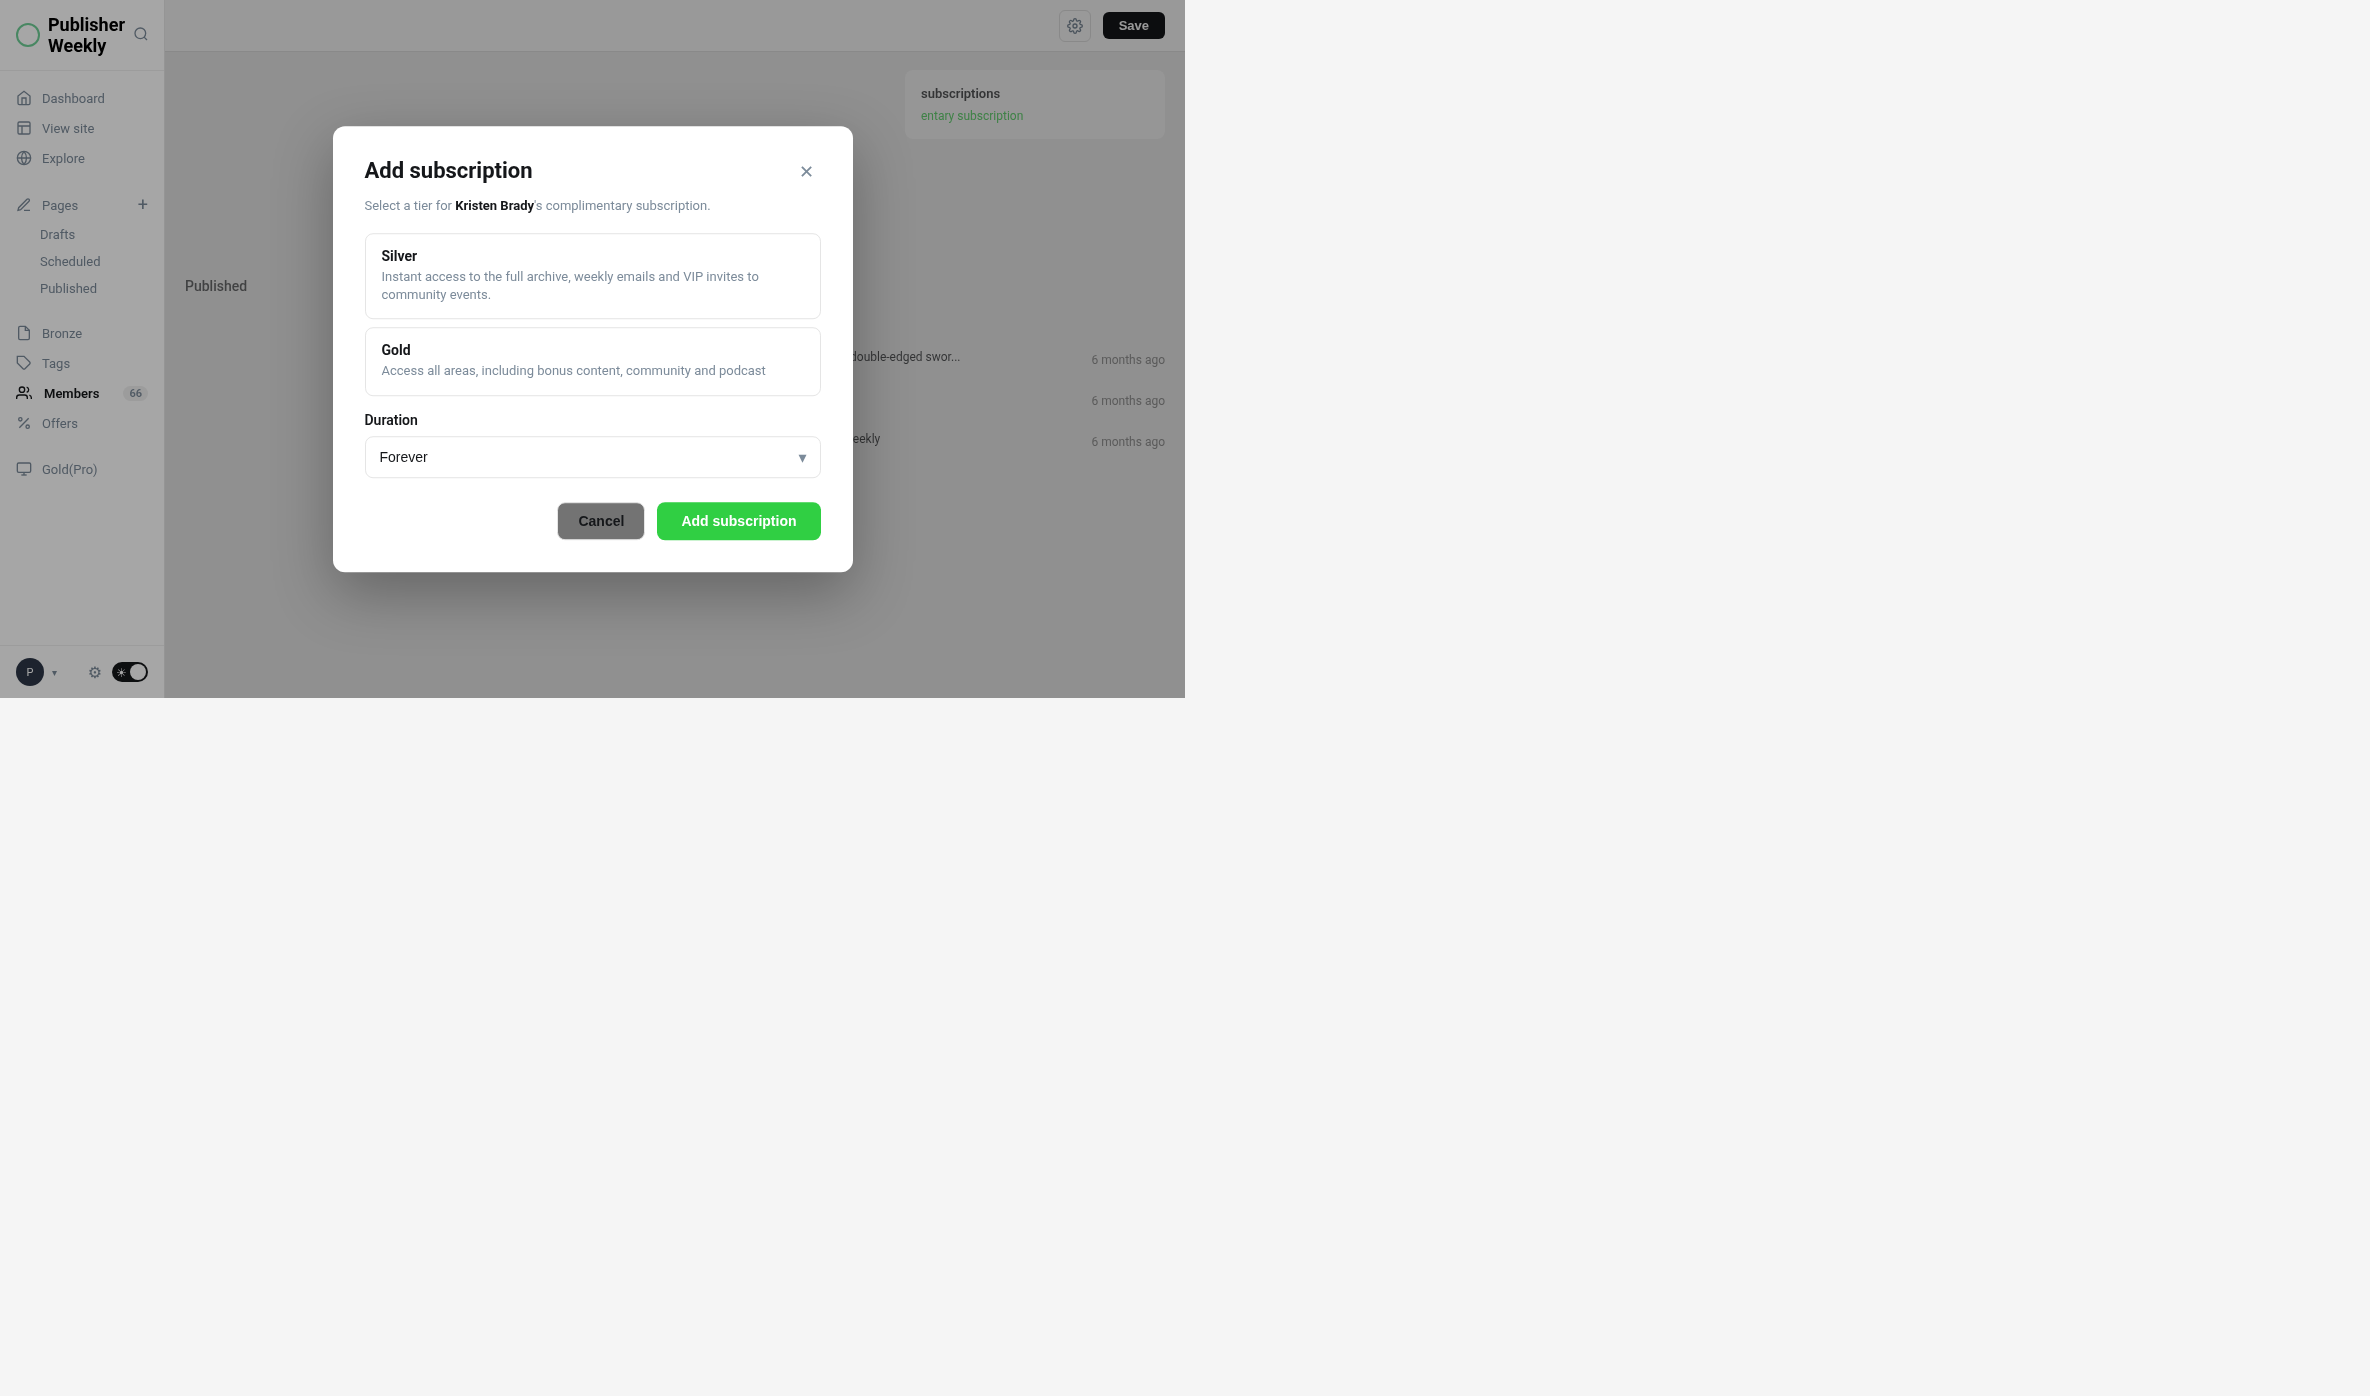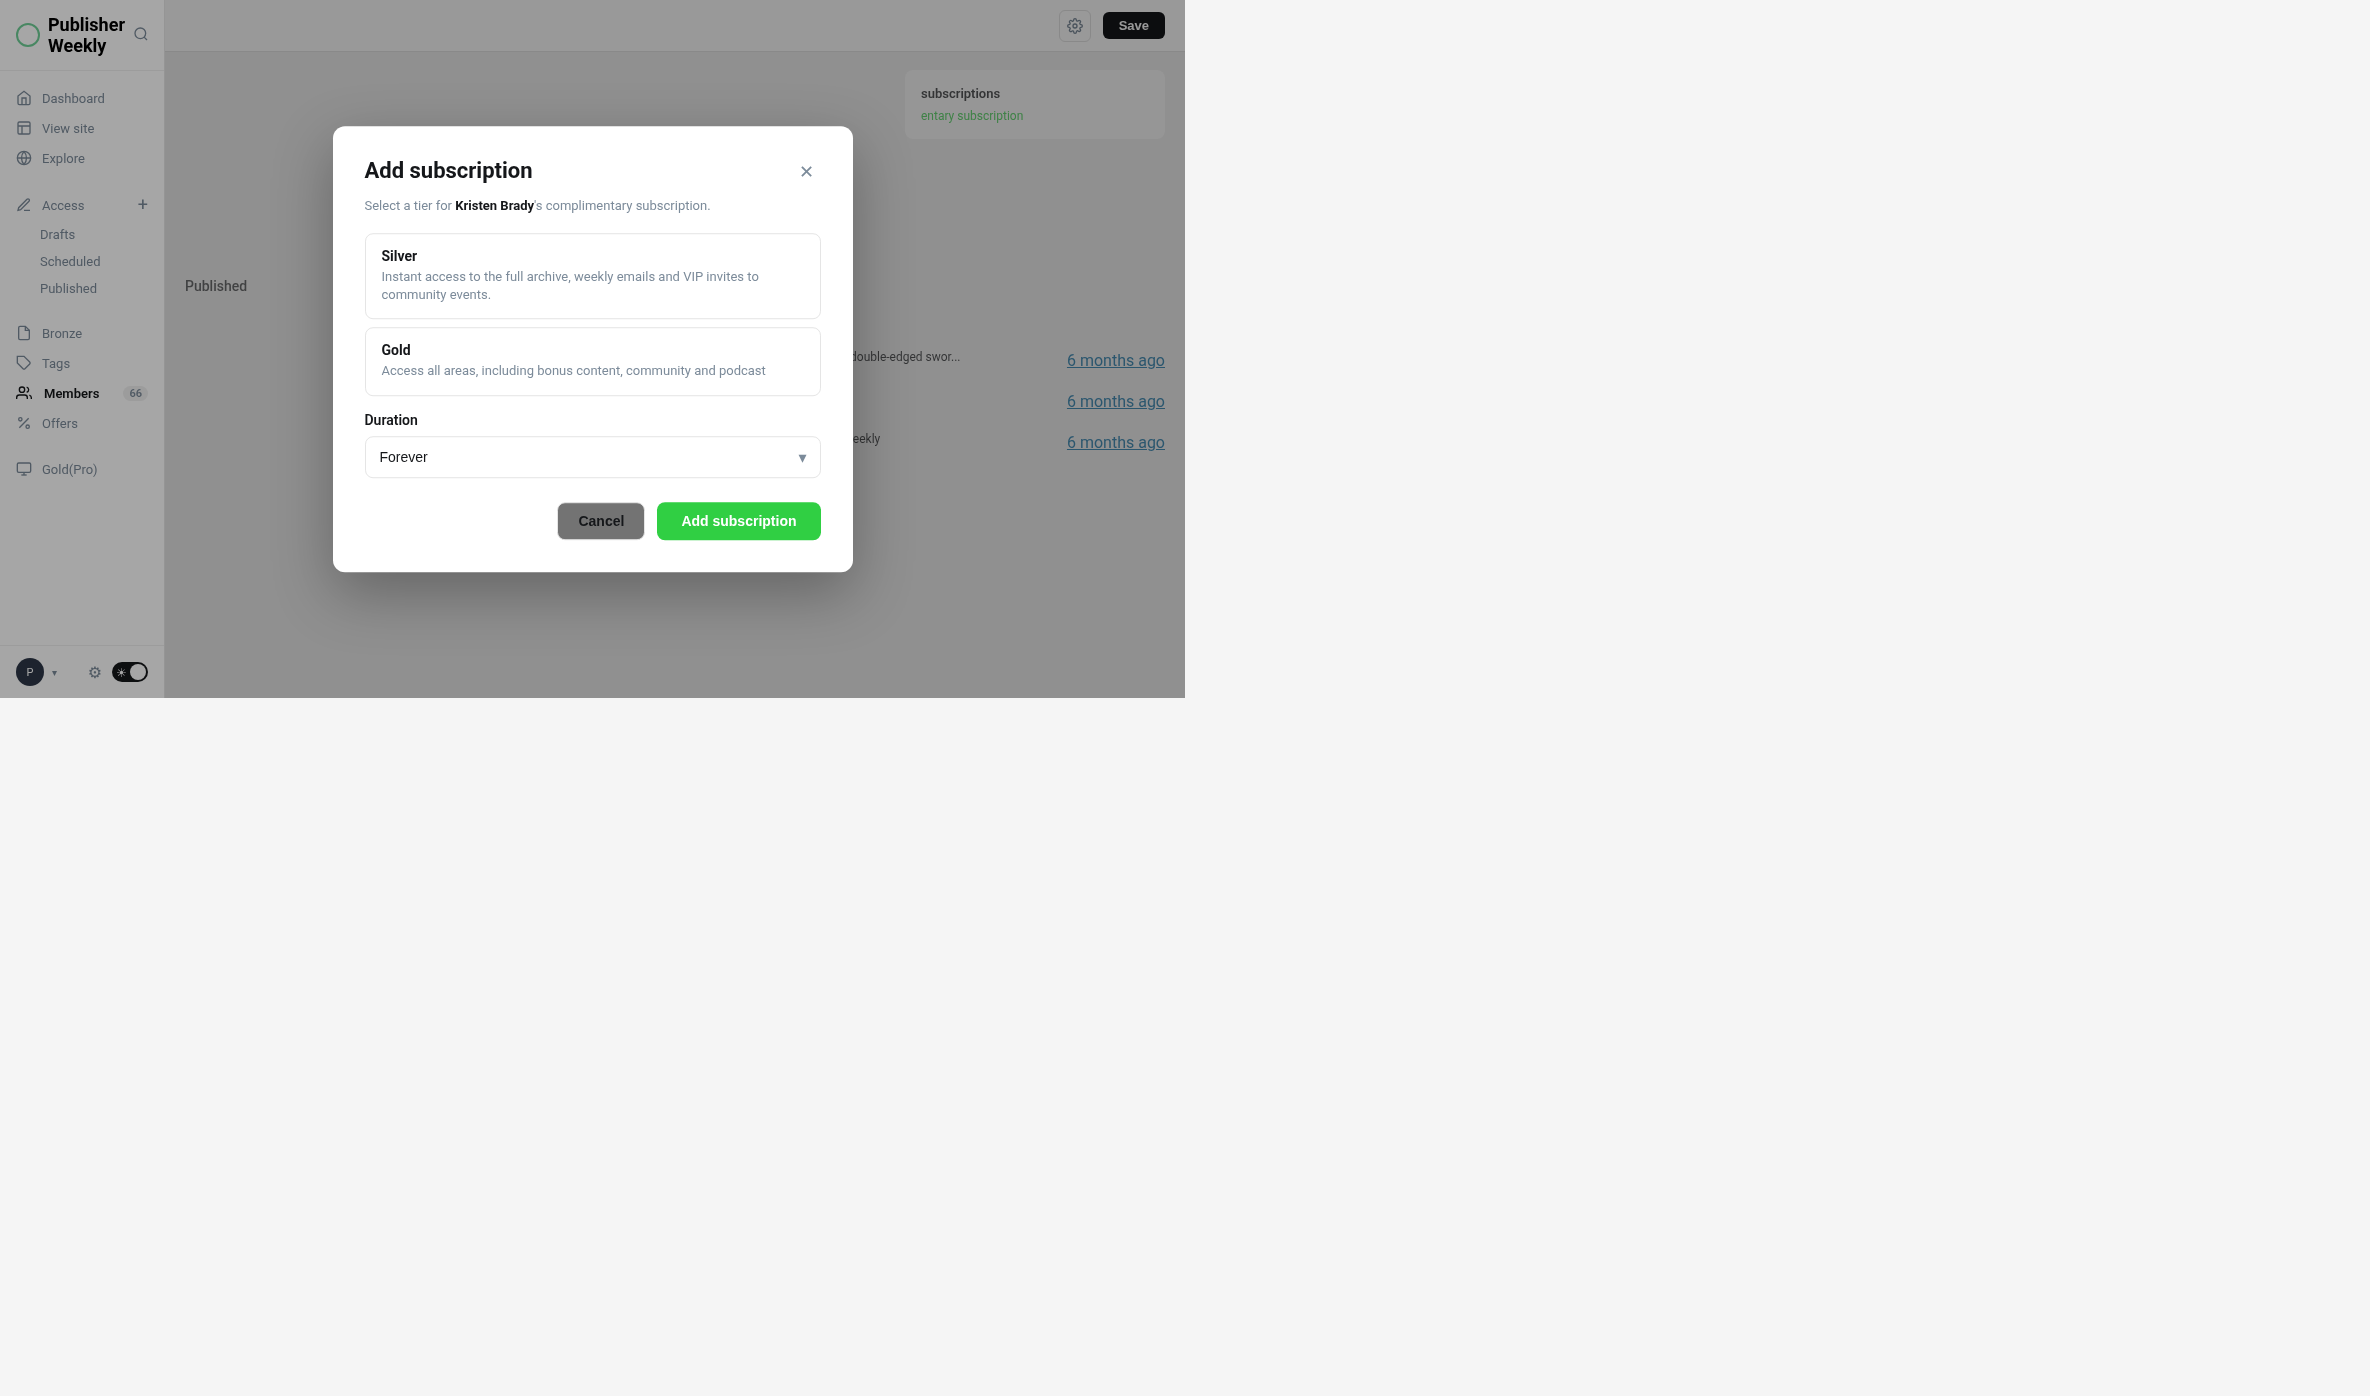--- a/index.html
+++ b/index.html
@@ -215,23 +215,22 @@
     .activity-icon {
       width: 20px; height: 20px;
       color: #7c8b9a;
       flex-shrink: 0;
     }
     .activity-text {
       font-size: 12px;
       color: #15171a;
     }
     .activity-time {
-      font-size: 16px;
-      color: #0369a1;
-      text-decoration: underline;
+      font-size: 12px;
+      color: #737373;
     }
 
     
     .overlay {
       position: absolute;
       left: 0; top: 0; right: 0; bottom: 0;
       background: rgba(0,0,0,0.35);
       z-index: 100;
     }
 
@@ -417,21 +416,21 @@
     </div>
 
     <div class="nav-divider"></div>
 
     <div class="nav-posts-row">
       <span class="icon">
         <svg width="16" height="16" viewBox="0 0 24 24" fill="none" stroke="currentColor" stroke-width="2">
             <path d="M12 20h9M16.5 3.5a2.121 2.121 0 013 3L7 19l-4 1 1-4L16.5 3.5z"></path>
           </svg>
       </span>
-      <span class="nav-posts-label">Access</span>
+      <span class="nav-posts-label">Pages</span>
       <span class="nav-posts-plus">+</span>
     </div>
     <div class="nav-sub-item">
       <span>Drafts</span>
     </div>
     <div class="nav-sub-item">
       <span>Scheduled</span>
     </div>
     <div class="nav-sub-item">
       <span>Published</span>

